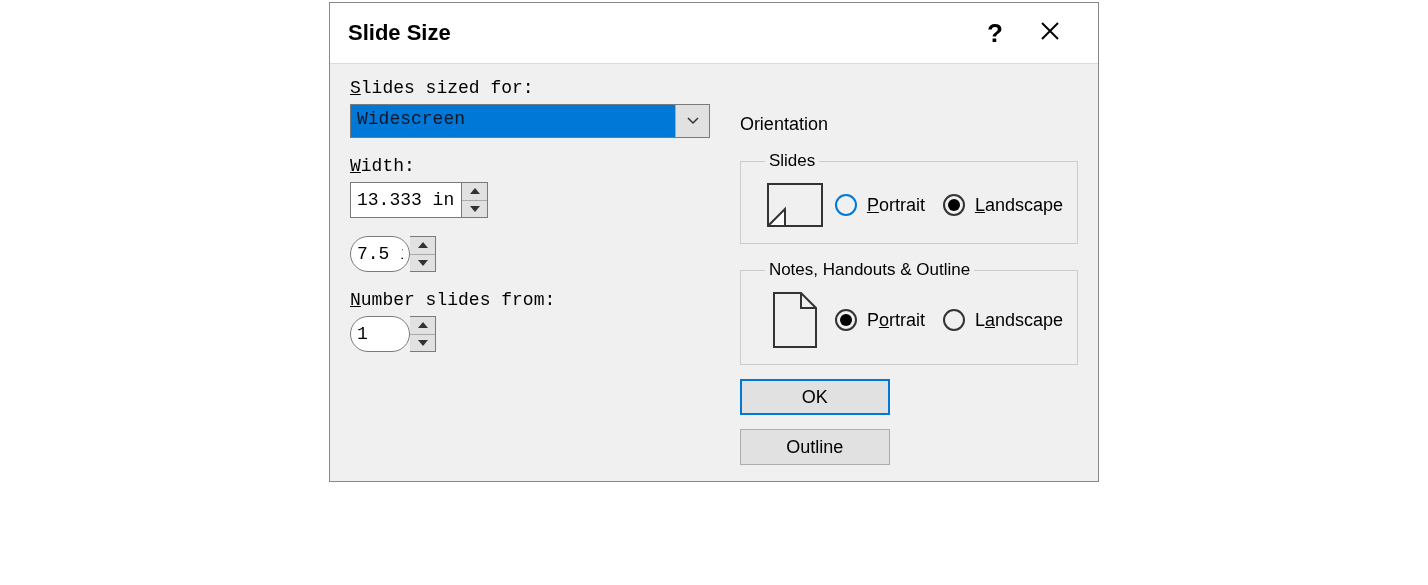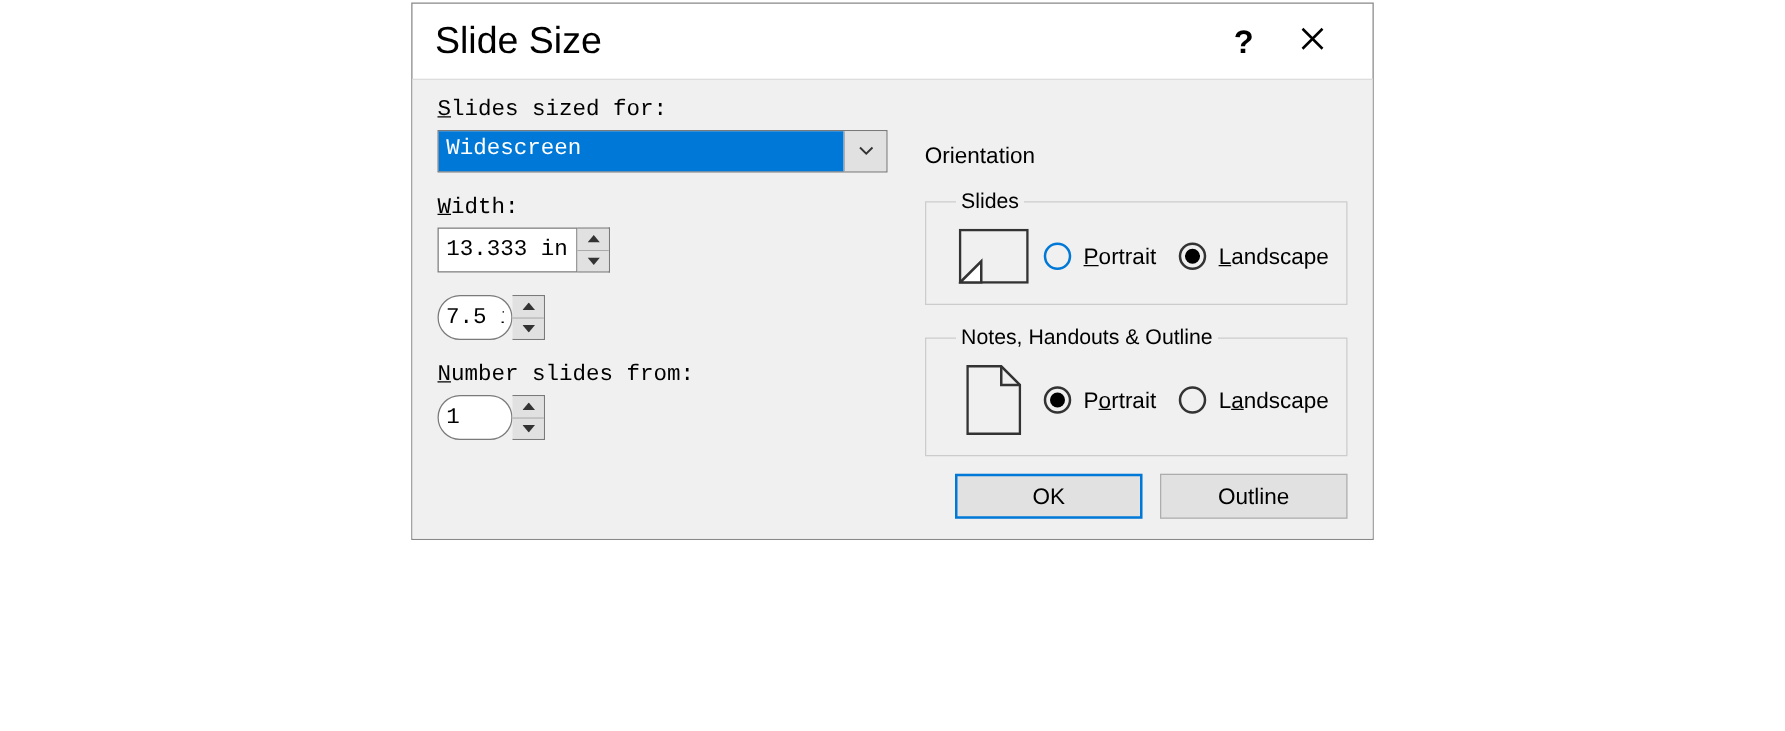--- a/index.html
+++ b/index.html
@@ -20,22 +20,23 @@
       background: #fff;
       margin-top: 2px;
     }
     .titlebar {
       display: flex;
       align-items: center;
       height: 60px;
       padding: 0 18px;
     }
     .titlebar-title {
-      font-size: 30px;
+      font-size: 22px;
       flex: 1;
+      font-weight: bold;
     }
     .titlebar-help {
       font-size: 26px;
       font-weight: bold;
       width: 50px;
       text-align: center;
       cursor: pointer;
     }
     .titlebar-close {
       width: 60px;
@@ -60,21 +61,21 @@
 
     .combo {
       display: flex;
       height: 34px;
       border: 1px solid #7a7a7a;
       width: 360px;
       margin-bottom: 18px;
     }
     .combo-sel {
       background: #0078d7;
-      color: #ffffff;
+      color: #0f172a;
       flex: 1;
       padding: 4px 6px;
       font-size: 18px;
     }
     .combo-btn {
       width: 34px;
       background: #e1e1e1;
       border-left: 1px solid #adadad;
       display: flex;
       align-items: center;
@@ -165,20 +166,21 @@
       height: 12px;
       border-radius: 50%;
       background: #000;
     }
 
     .buttons {
       display: flex;
       justify-content: flex-end;
       gap: 14px;
       margin-top: 6px;
+      flex-direction: column;
     }
     .btn {
       width: 150px;
       height: 36px;
       background: #e1e1e1;
       border: 1px solid #adadad;
       font-size: 18px;
       cursor: pointer;
       display: flex;
       align-items: center;

